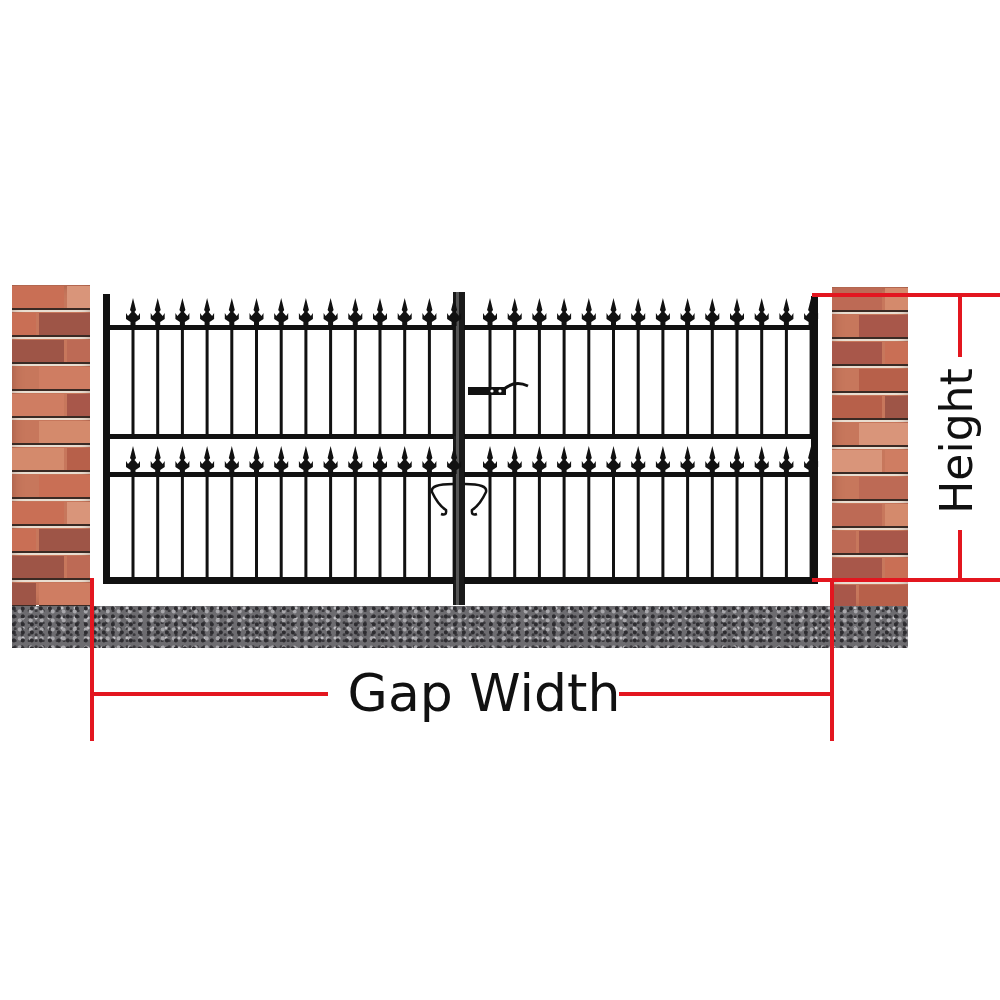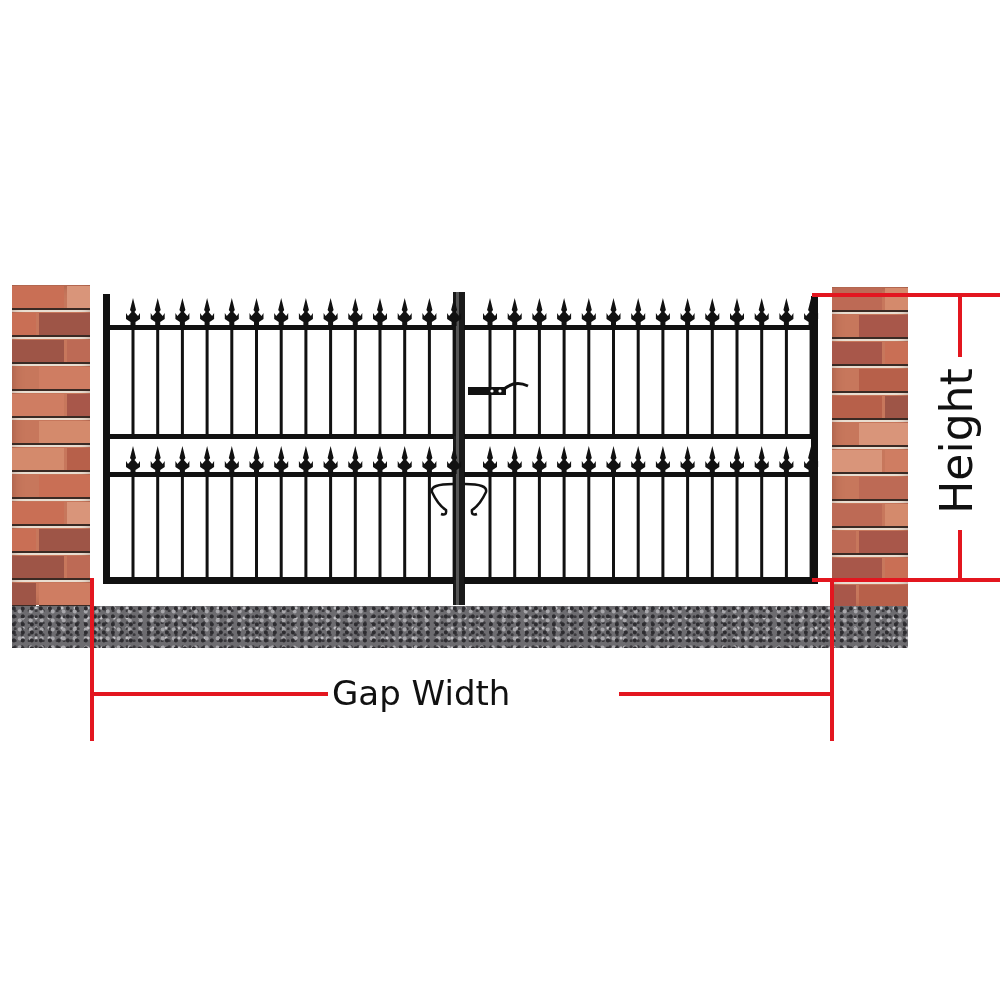--- a/index.html
+++ b/index.html
@@ -253,13 +253,13 @@
 <div class="red" style="left:812px; top:293px; width:188px; height:4px;"></div>
 <div class="red" style="left:812px; top:578px; width:188px; height:4px;"></div>
 <div class="red" style="left:958px; top:295px; width:4px; height:62px;"></div>
 <div class="red" style="left:958px; top:530px; width:4px; height:50px;"></div>
 <div class="label" style="left:884px; top:416px; width:150px; height:50px; font-size:44px; line-height:50px; text-align:center; transform:rotate(-90deg); transform-origin:50% 50%; left:882px;">Height</div>
 
 <div class="red" style="left:90px; top:578px; width:4px; height:163px;"></div>
 <div class="red" style="left:830px; top:580px; width:4px; height:161px;"></div>
 <div class="red" style="left:92px; top:692px; width:236px; height:4px;"></div>
 <div class="red" style="left:619px; top:692px; width:212px; height:4px;"></div>
-<div class="label" style="left:332px; top:665px; width:280px; height:56px; font-size:34px; line-height:56px; text-align:left;">Gap Width</div>
+<div class="label" style="left:344px; top:665px; width:280px; height:56px; font-size:52px; line-height:56px; text-align:center;">Gap Width</div>
 
 </body></html>

